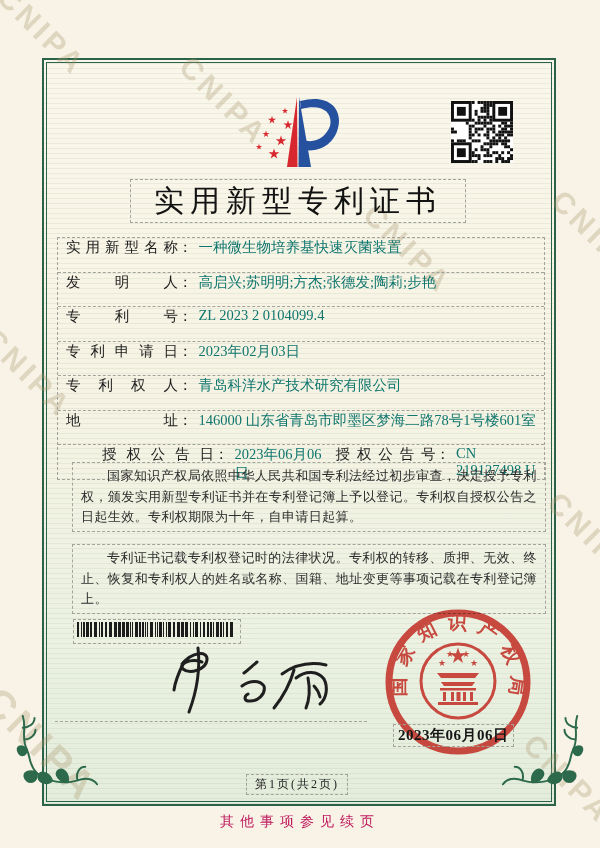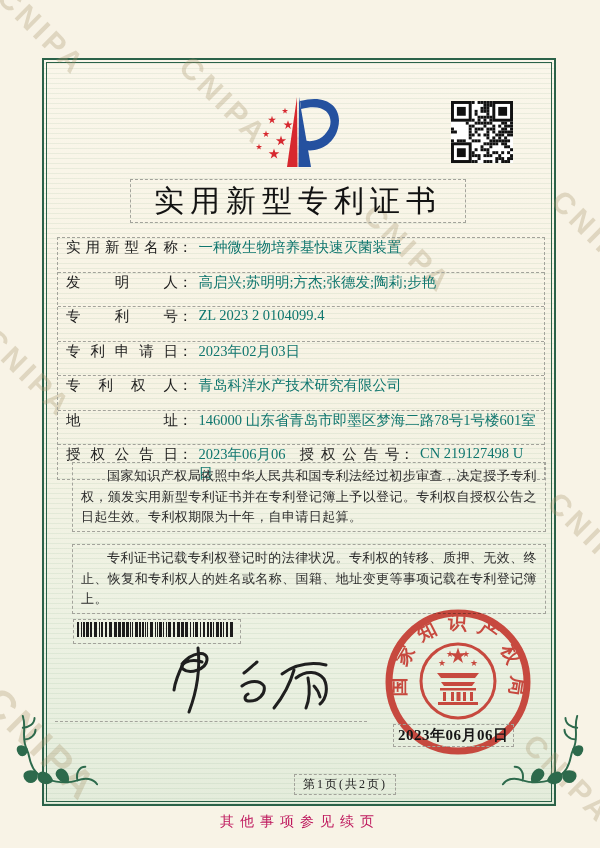--- a/index.html
+++ b/index.html
@@ -23,21 +23,21 @@
   .certno{position:absolute;left:22px;top:33px;padding:2px 8px;font-size:14px;letter-spacing:1px;}
   .logo{position:absolute;left:203px;top:33px;}
   .qr{position:absolute;left:409px;top:43px;width:62px;height:62px;}
   .titlebox{position:absolute;left:88px;top:121px;width:334px;height:42px;
             display:flex;align-items:center;justify-content:center;}
   .title{font-size:30px;font-weight:normal;letter-spacing:6px;color:#121212;}
   
   .fields{position:absolute;left:15px;top:179px;width:486px;}
   .frow{display:flex;align-items:flex-start;height:33.5px;padding:0 8px;font-size:14.5px;
         border-bottom:1px dashed #a3a39b;}
-  .frow:last-child{border-bottom:none;}
+  .frow:last-child{border-bottom:none;margin-left:36px;}
   .flabel{display:inline-block;width:112px;text-align:justify;text-align-last:justify;flex:none;}
   .flabel.w2{width:100px;}
   .colon{flex:none;margin-right:6px;}
   .fvalue{color:#0f766e;}
   .fvalue.fixed{flex:none;width:101px;}
   
   .para{position:absolute;left:30px;width:456px;padding:3px 8px;font-size:13px;line-height:1.58;
         letter-spacing:.4px;color:#2c2c2c;text-indent:2em;text-align:justify;}
   .p1{top:404px;} .p2{top:486px;}
   
@@ -45,21 +45,21 @@
   .sigsep{position:absolute;left:13px;top:663px;width:312px;border-top:1px dashed #a3a39b;}
   .signer{position:absolute;left:28px;top:612px;font-family:"Liberation Sans","DejaVu Sans",sans-serif;
           font-size:14px;font-weight:bold;color:#262626;}
   .signer div{padding:1px 6px;}
   .signer .b1{border-bottom:none;}
   .handsig{position:absolute;left:112px;top:580px;}
   .seal{position:absolute;left:341px;top:549px;opacity:.92;mix-blend-mode:multiply;}
   .sealdate{position:absolute;left:351px;top:666px;padding:1px 4px;font-size:15px;font-weight:bold;
             color:#161616;letter-spacing:.5px;z-index:3;}
   .pagenum{position:absolute;left:50%;transform:translateX(-50%);top:716px;padding:1px 8px;
-           font-size:12px;letter-spacing:2px;color:#222;margin-left:48px;}
+           font-size:12px;letter-spacing:2px;color:#222;}
   .footnote{position:absolute;left:0;top:813px;width:100%;text-align:center;font-size:14px;
             letter-spacing:6px;color:#be185d;z-index:2;}
   .orn{position:absolute;z-index:3;pointer-events:none;}
   .orn.l{left:13px;top:714px;}
   .orn.r{left:499px;top:714px;transform:scaleX(-1);}
 </style>
 </head>
 <body>
 
 <div class="page">

